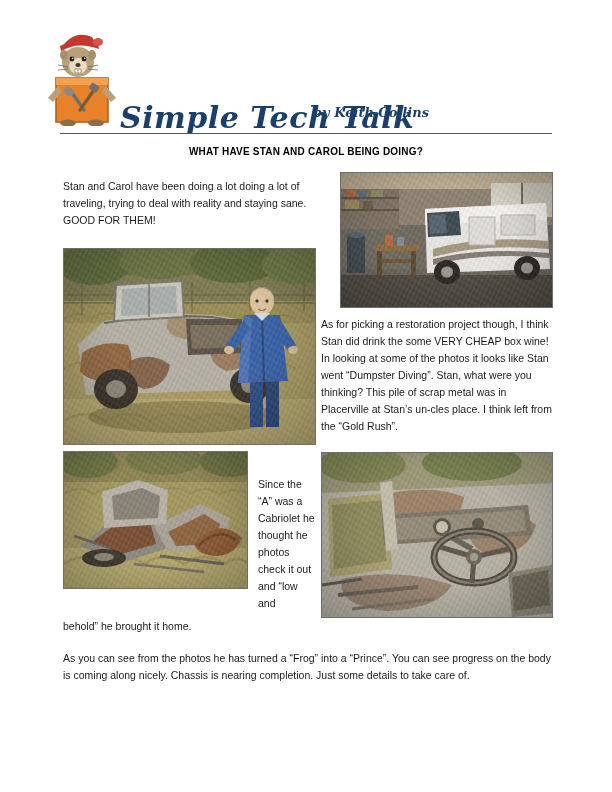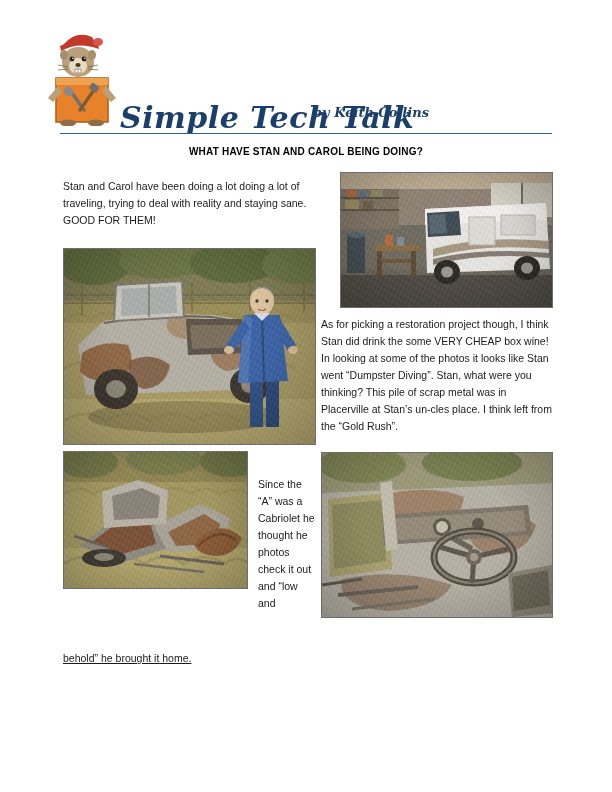--- a/index.html
+++ b/index.html
@@ -88,21 +88,21 @@
   .para {
     position: absolute;
     font-size: 10.5px;
     line-height: 17px;
     color: #1a1a1a;
     text-align: left;
   }
   #para-intro { left: 63px; top: 178px; width: 265px; }
   #para-restoration { left: 321px; top: 316px; width: 232px; }
   #para-cabriolet { left: 258px; top: 476px; width: 58px; }
-  #para-behold { left: 63px; top: 650px; width: 300px; text-decoration: underline; }
+  #para-behold { left: 63px; top: 618px; width: 300px; }
   #para-frog { left: 63px; top: 650px; width: 490px; }
 
   
   .photo {
     position: absolute;
     overflow: hidden;
     background: #8a8f83;
     border: 1px solid #6d6d6d;
     box-sizing: border-box;
   }
@@ -176,20 +176,21 @@
     <div class="mast-byline">by Keith Collins</div>
     <div class="mast-rule"></div>
   </div>
 
   <div class="headline">WHAT HAVE STAN AND CAROL BEING DOING?</div>
 
   <div class="para" id="para-intro">Stan and Carol have been doing a lot doing a lot of traveling, trying to deal with reality and staying sane. GOOD FOR THEM!</div>
   <div class="para" id="para-restoration">As for picking a restoration project though, I think Stan did drink the some VERY CHEAP box wine!  In looking at some of the photos it looks like Stan went “Dumpster Diving”. Stan, what were you thinking?  This pile of scrap metal was in Placerville at Stan’s un-cles place. I think left from the “Gold Rush”.</div>
   <div class="para" id="para-cabriolet">Since the “A” was a Cabriolet he thought he photos check it out and “low and</div>
   <div class="para" id="para-behold">behold” he brought it home.</div>
+  <div class="para" id="para-frog">As you can see from the photos he has turned a “Frog” into a “Prince”.  You can see progress on the body is coming along nicely.   Chassis is nearing completion.  Just some details to take care of.</div>
 
   <div class="photo" id="photo-rv">
     <svg viewBox="0 0 213 136" width="213" height="136" preserveAspectRatio="none">
 
       <rect x="0" y="0" width="213" height="136" fill="#6e6a60"></rect>
       <rect x="0" y="0" width="213" height="52" fill="#8d8173"></rect>
       <rect x="0" y="0" width="213" height="16" fill="#b9a98f"></rect>
 
       <rect x="0" y="16" width="58" height="40" fill="#7d7163"></rect>
       <rect x="0" y="24" width="58" height="2" fill="#5d5246"></rect>

